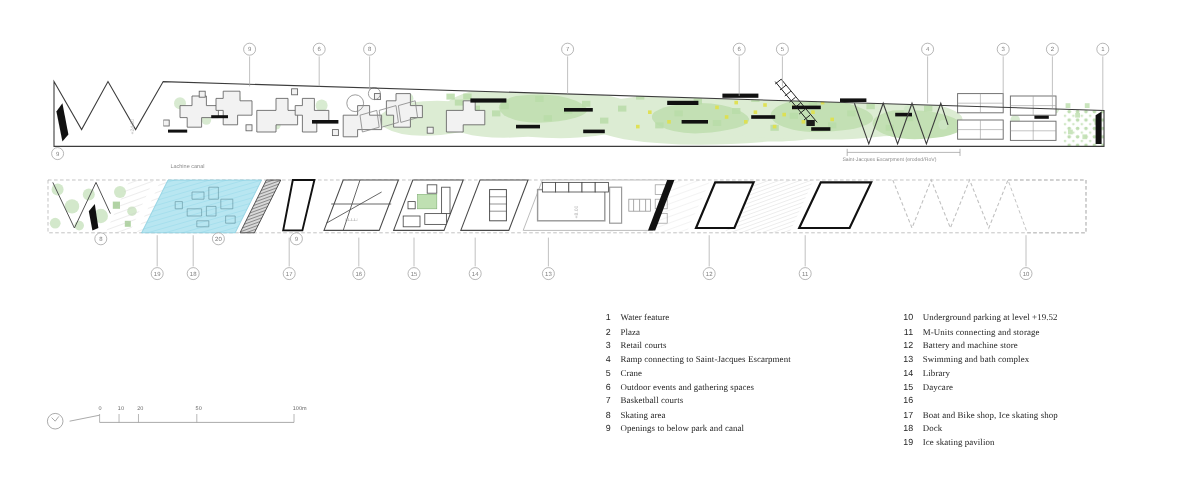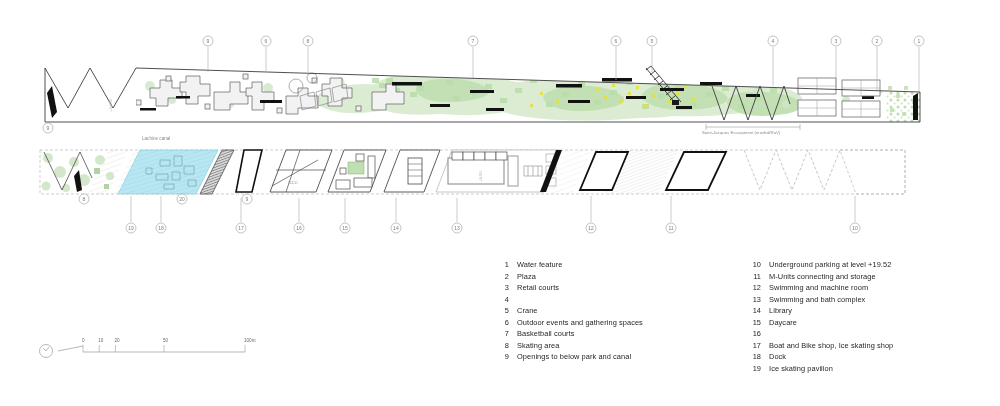--- a/index.html
+++ b/index.html
@@ -39,21 +39,21 @@
   .legend-row {
     display: flex;
     white-space: nowrap;
   }
   .legend-num {
     width: 17px;
     text-align: right;
     padding-right: 8px;
     flex: 0 0 auto;
   }
-  .legend-text { flex: 0 0 auto; }
+  .legend-text { flex: 0 0 auto; font-family: Liberation Serif, serif; }
   .scalelabel {
     position: absolute;
     font-size: 4.6px;
     color: #6a6a6a;
     white-space: nowrap;
   }
   .planlabel {
     position: absolute;
     font-size: 4.6px;
     color: #8c8c8c;
@@ -588,20 +588,21 @@
       <div class="legend-row">
         <span class="legend-num">2</span>
         <span class="legend-text">Plaza</span>
       </div>
       <div class="legend-row">
         <span class="legend-num">3</span>
         <span class="legend-text">Retail courts</span>
       </div>
       <div class="legend-row">
         <span class="legend-num">4</span>
+        <span class="legend-text">Ramp connecting to Saint-Jacques Escarpment</span>
       </div>
       <div class="legend-row">
         <span class="legend-num">5</span>
         <span class="legend-text">Crane</span>
       </div>
       <div class="legend-row">
         <span class="legend-num">6</span>
         <span class="legend-text">Outdoor events and gathering spaces</span>
       </div>
       <div class="legend-row">
@@ -621,21 +622,21 @@
       <div class="legend-row">
         <span class="legend-num">10</span>
         <span class="legend-text">Underground parking at level +19.52</span>
       </div>
       <div class="legend-row">
         <span class="legend-num">11</span>
         <span class="legend-text">M-Units connecting and storage</span>
       </div>
       <div class="legend-row">
         <span class="legend-num">12</span>
-        <span class="legend-text">Swimming and machine room</span>
+        <span class="legend-text">Battery and machine store</span>
       </div>
       <div class="legend-row">
         <span class="legend-num">13</span>
         <span class="legend-text">Swimming and bath complex</span>
       </div>
       <div class="legend-row">
         <span class="legend-num">14</span>
         <span class="legend-text">Library</span>
       </div>
       <div class="legend-row">

